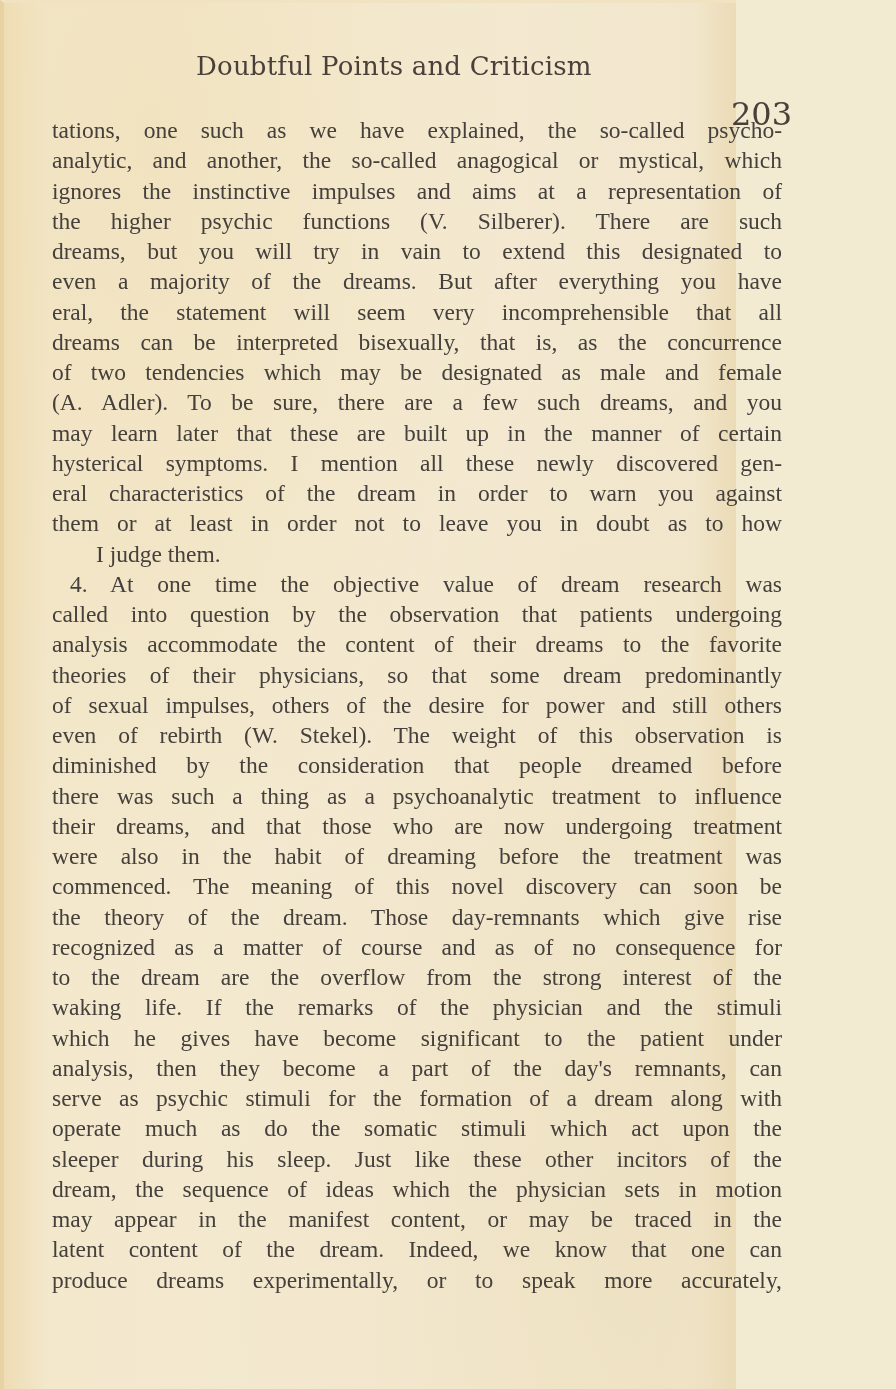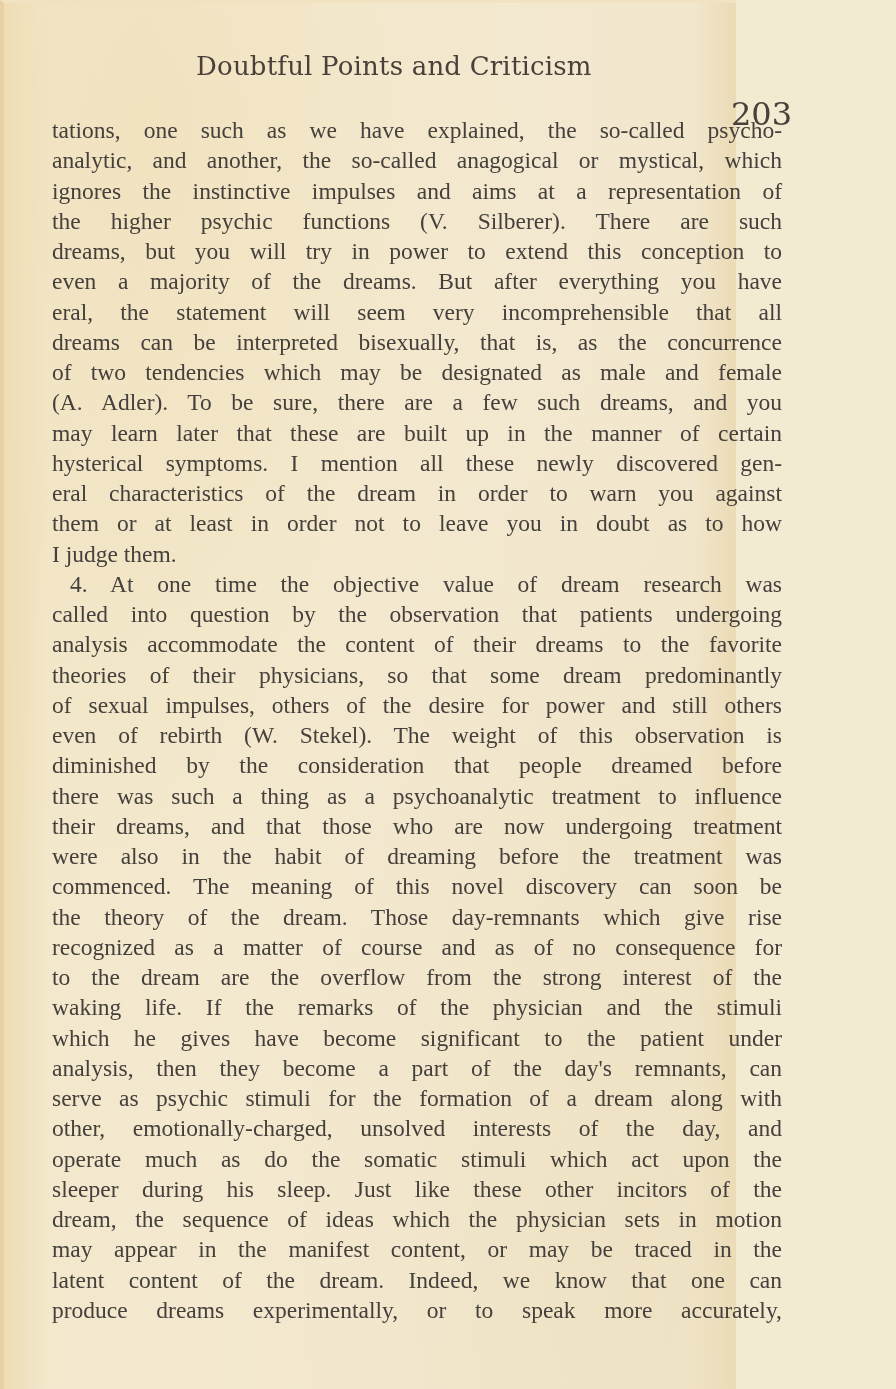--- a/index.html
+++ b/index.html
@@ -62,40 +62,41 @@
       line-height: 30.25px;
       font-family: "Liberation Serif", serif;
       font-size: 23.5px;
       color: #45403c;
       white-space: nowrap;
       text-align: justify;
       text-align-last: justify;
     }
     .line.last {
       text-align-last: left;
+      margin-left: 44px;
     }
     .line.indent {
       padding-left: 18px;
     }
   </style>
 </head>
 <body>
 
 <div class="page">
   <div class="running-head">
     <span class="running-title">Doubtful Points and Criticism</span>
     <span class="page-number">203</span>
   </div>
 
   <div class="body-text">
     <span class="line">tations, one such as we have explained, the so-called psycho-</span>
     <span class="line">analytic, and another, the so-called anagogical or mystical, which</span>
     <span class="line">ignores the instinctive impulses and aims at a representation of</span>
     <span class="line">the higher psychic functions (V. Silberer). There are such</span>
-    <span class="line">dreams, but you will try in power to extend this conception to</span>
+    <span class="line">dreams, but you will try in vain to extend this designated to</span>
     <span class="line">even a majority of the dreams. But after everything you have</span>
     <span class="line">eral, the statement will seem very incomprehensible that all</span>
     <span class="line">dreams can be interpreted bisexually, that is, as the concurrence</span>
     <span class="line">of two tendencies which may be designated as male and female</span>
     <span class="line">(A. Adler). To be sure, there are a few such dreams, and you</span>
     <span class="line">may learn later that these are built up in the manner of certain</span>
     <span class="line">hysterical symptoms. I mention all these newly discovered gen-</span>
     <span class="line">eral characteristics of the dream in order to warn you against</span>
     <span class="line">them or at least in order not to leave you in doubt as to how</span>
     <span class="line last">I judge them.</span>
@@ -110,21 +111,20 @@
     <span class="line">their dreams, and that those who are now undergoing treatment</span>
     <span class="line">were also in the habit of dreaming before the treatment was</span>
     <span class="line">commenced. The meaning of this novel discovery can soon be</span>
     <span class="line">the theory of the dream. Those day-remnants which give rise</span>
     <span class="line">recognized as a matter of course and as of no consequence for</span>
     <span class="line">to the dream are the overflow from the strong interest of the</span>
     <span class="line">waking life. If the remarks of the physician and the stimuli</span>
     <span class="line">which he gives have become significant to the patient under</span>
     <span class="line">analysis, then they become a part of the day's remnants, can</span>
     <span class="line">serve as psychic stimuli for the formation of a dream along with</span>
-    <span class="line">other, emotionally-charged, unsolved interests of the day, and</span>
     <span class="line">operate much as do the somatic stimuli which act upon the</span>
     <span class="line">sleeper during his sleep. Just like these other incitors of the</span>
     <span class="line">dream, the sequence of ideas which the physician sets in motion</span>
     <span class="line">may appear in the manifest content, or may be traced in the</span>
     <span class="line">latent content of the dream. Indeed, we know that one can</span>
     <span class="line">produce dreams experimentally, or to speak more accurately,</span>
   </div>
 </div>
 
 </body></html>

